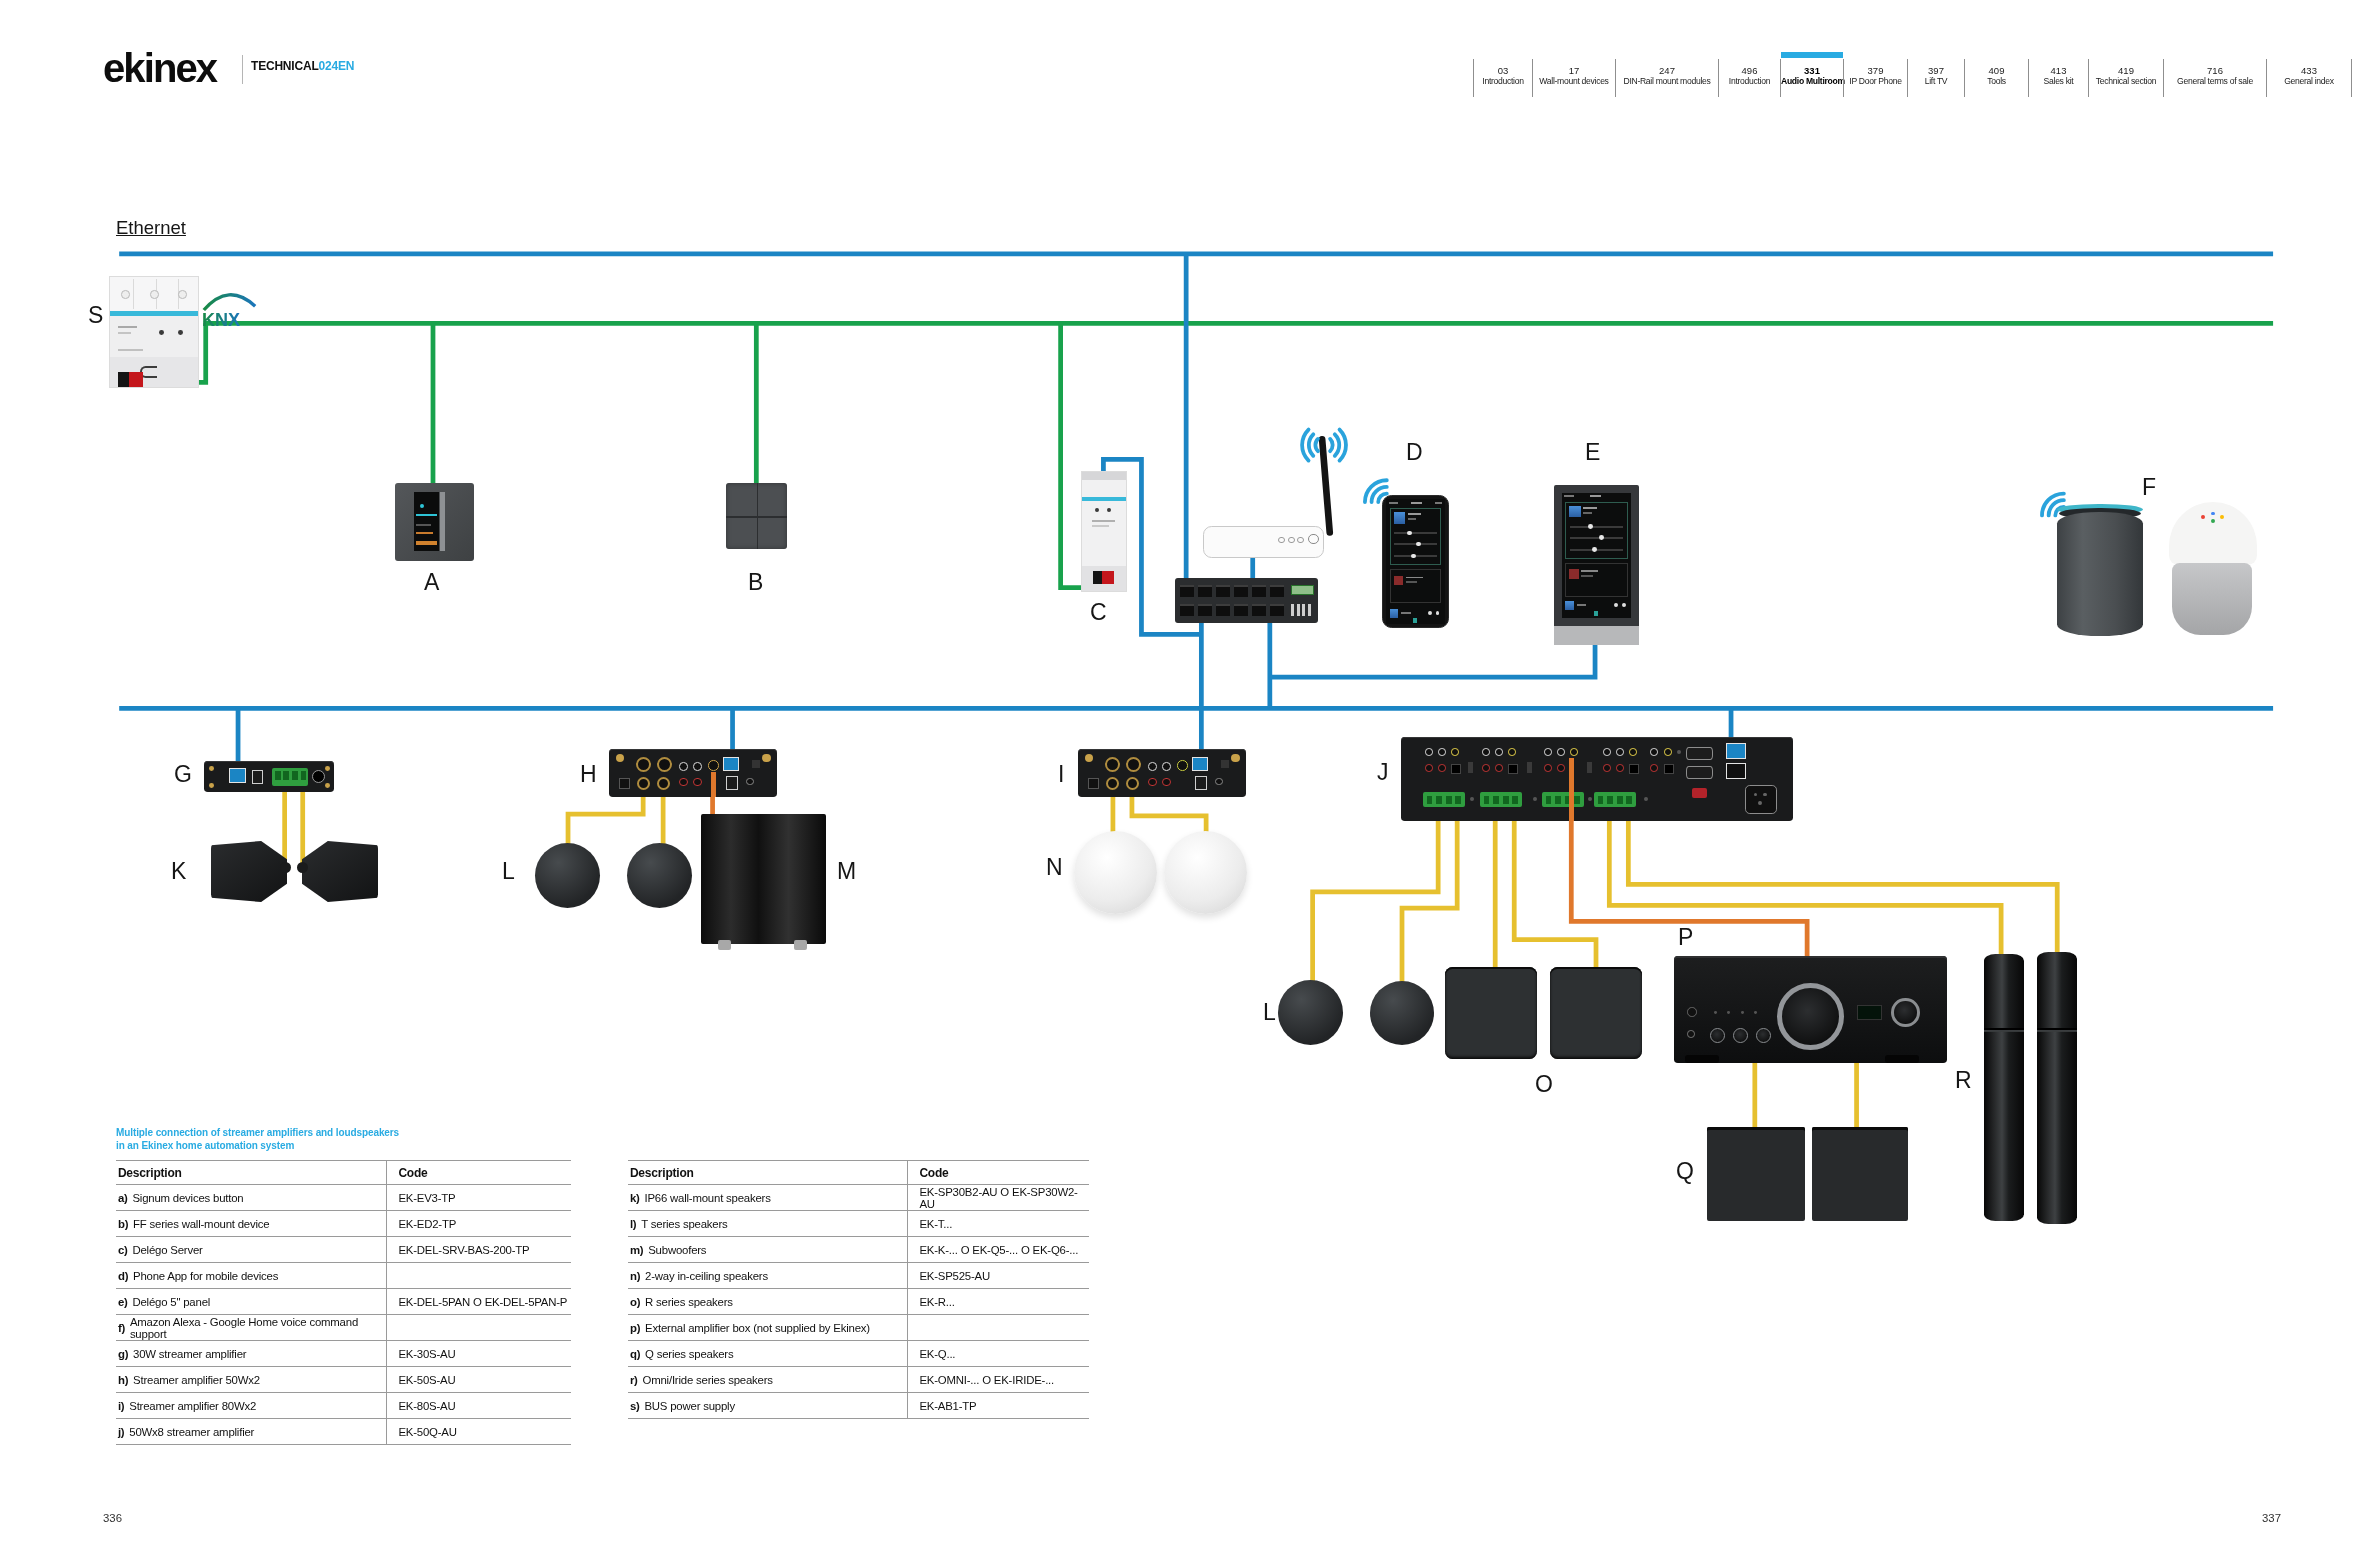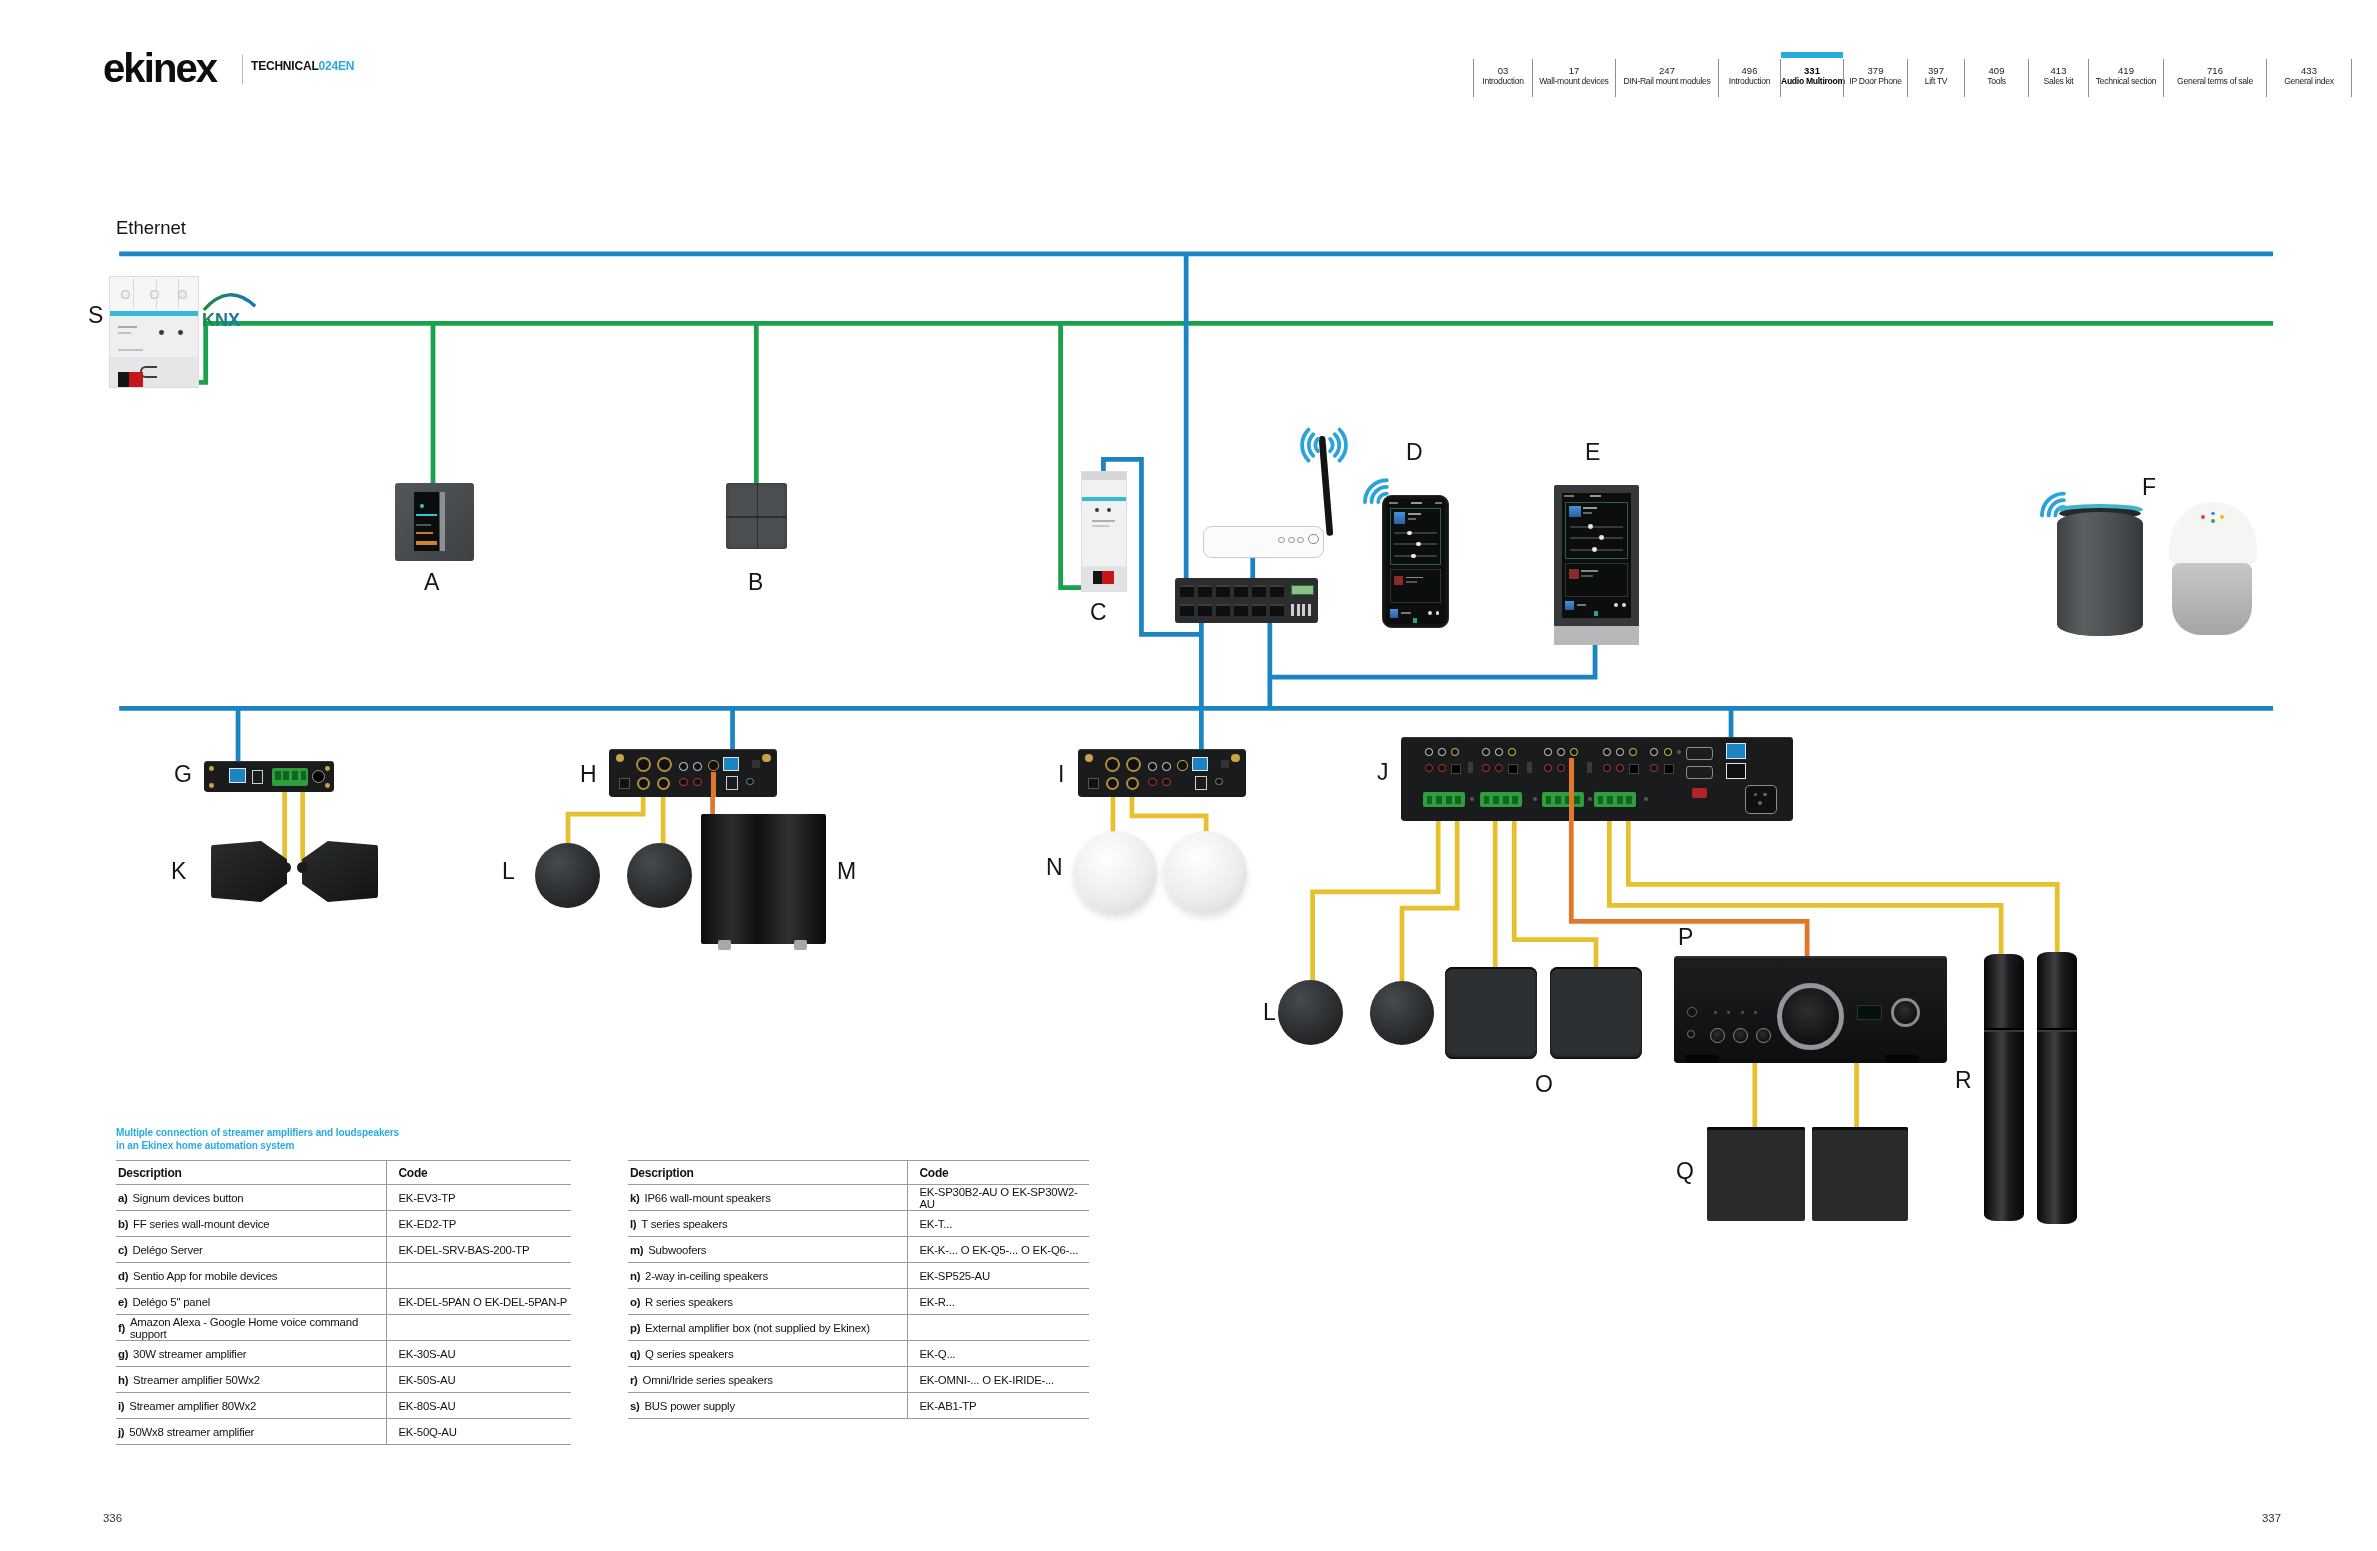--- a/index.html
+++ b/index.html
@@ -19,21 +19,21 @@
 
   .nav{position:absolute;left:1473px;top:59px;height:38px;display:flex;z-index:3;}
   .nav-item{position:relative;border-left:1px solid #8f8f8f;text-align:center;
             padding-top:6.7px;box-sizing:border-box;cursor:pointer;}
   .nav-item:last-child{border-right:1px solid #8f8f8f;}
   .nav-page{font-size:9.5px;color:#222;line-height:10.5px;white-space:nowrap;}
   .nav-label{font-size:8.6px;color:#222;line-height:10.5px;white-space:nowrap;letter-spacing:-0.3px;}
   .nav-item.active .nav-page,.nav-item.active .nav-label{font-weight:bold;color:#000;}
   .nav-item.active::before{content:"";position:absolute;left:0;top:-6.7px;width:100%;height:5.7px;background:#29ABE2;}
 
-  .eth-label{position:absolute;left:116px;top:217px;font-size:18.5px;color:#161616;z-index:3;}
+  .eth-label{position:absolute;left:116px;top:217px;font-size:18.5px;color:#161616;z-index:3;text-decoration:underline;}
 
   
   .tbl{position:absolute;z-index:3;font-size:11.4px;color:#111;}
   .tbl-title{color:#29ABE2;font-weight:bold;font-size:10px;line-height:13.3px;margin-bottom:7.6px;letter-spacing:-0.1px;}
   .trow{display:flex;height:26px;align-items:stretch;border-bottom:1px solid #9a9a9a;box-sizing:border-box;}
   .trow.thead{border-top:1px solid #9a9a9a;font-weight:bold;font-size:12px;height:25px;}
   .tcell-desc{display:flex;align-items:center;padding-left:1.9px;box-sizing:border-box;letter-spacing:-0.2px;}
   .tbl-l .tcell-desc{flex:0 0 270px;}
   .tbl-r .tcell-desc{flex:0 0 279px;}
   .tcell-code{flex:1;border-left:1px solid #9a9a9a;padding-left:11.4px;display:flex;align-items:center;letter-spacing:-0.2px;}
@@ -666,21 +666,21 @@
     <div class="trow">
         <div class="tcell-desc">
           <span class="tkey">c)</span>
           <span>Delégo Server</span>
         </div>
         <div class="tcell-code">EK-DEL-SRV-BAS-200-TP</div>
       </div>
     <div class="trow">
         <div class="tcell-desc">
           <span class="tkey">d)</span>
-          <span>Sentio App for mobile devices</span>
+          <span>Phone App for mobile devices</span>
         </div>
         <div class="tcell-code"></div>
       </div>
     <div class="trow">
         <div class="tcell-desc">
           <span class="tkey">e)</span>
           <span>Delégo 5" panel</span>
         </div>
         <div class="tcell-code">EK-DEL-5PAN O EK-DEL-5PAN-P</div>
       </div>

